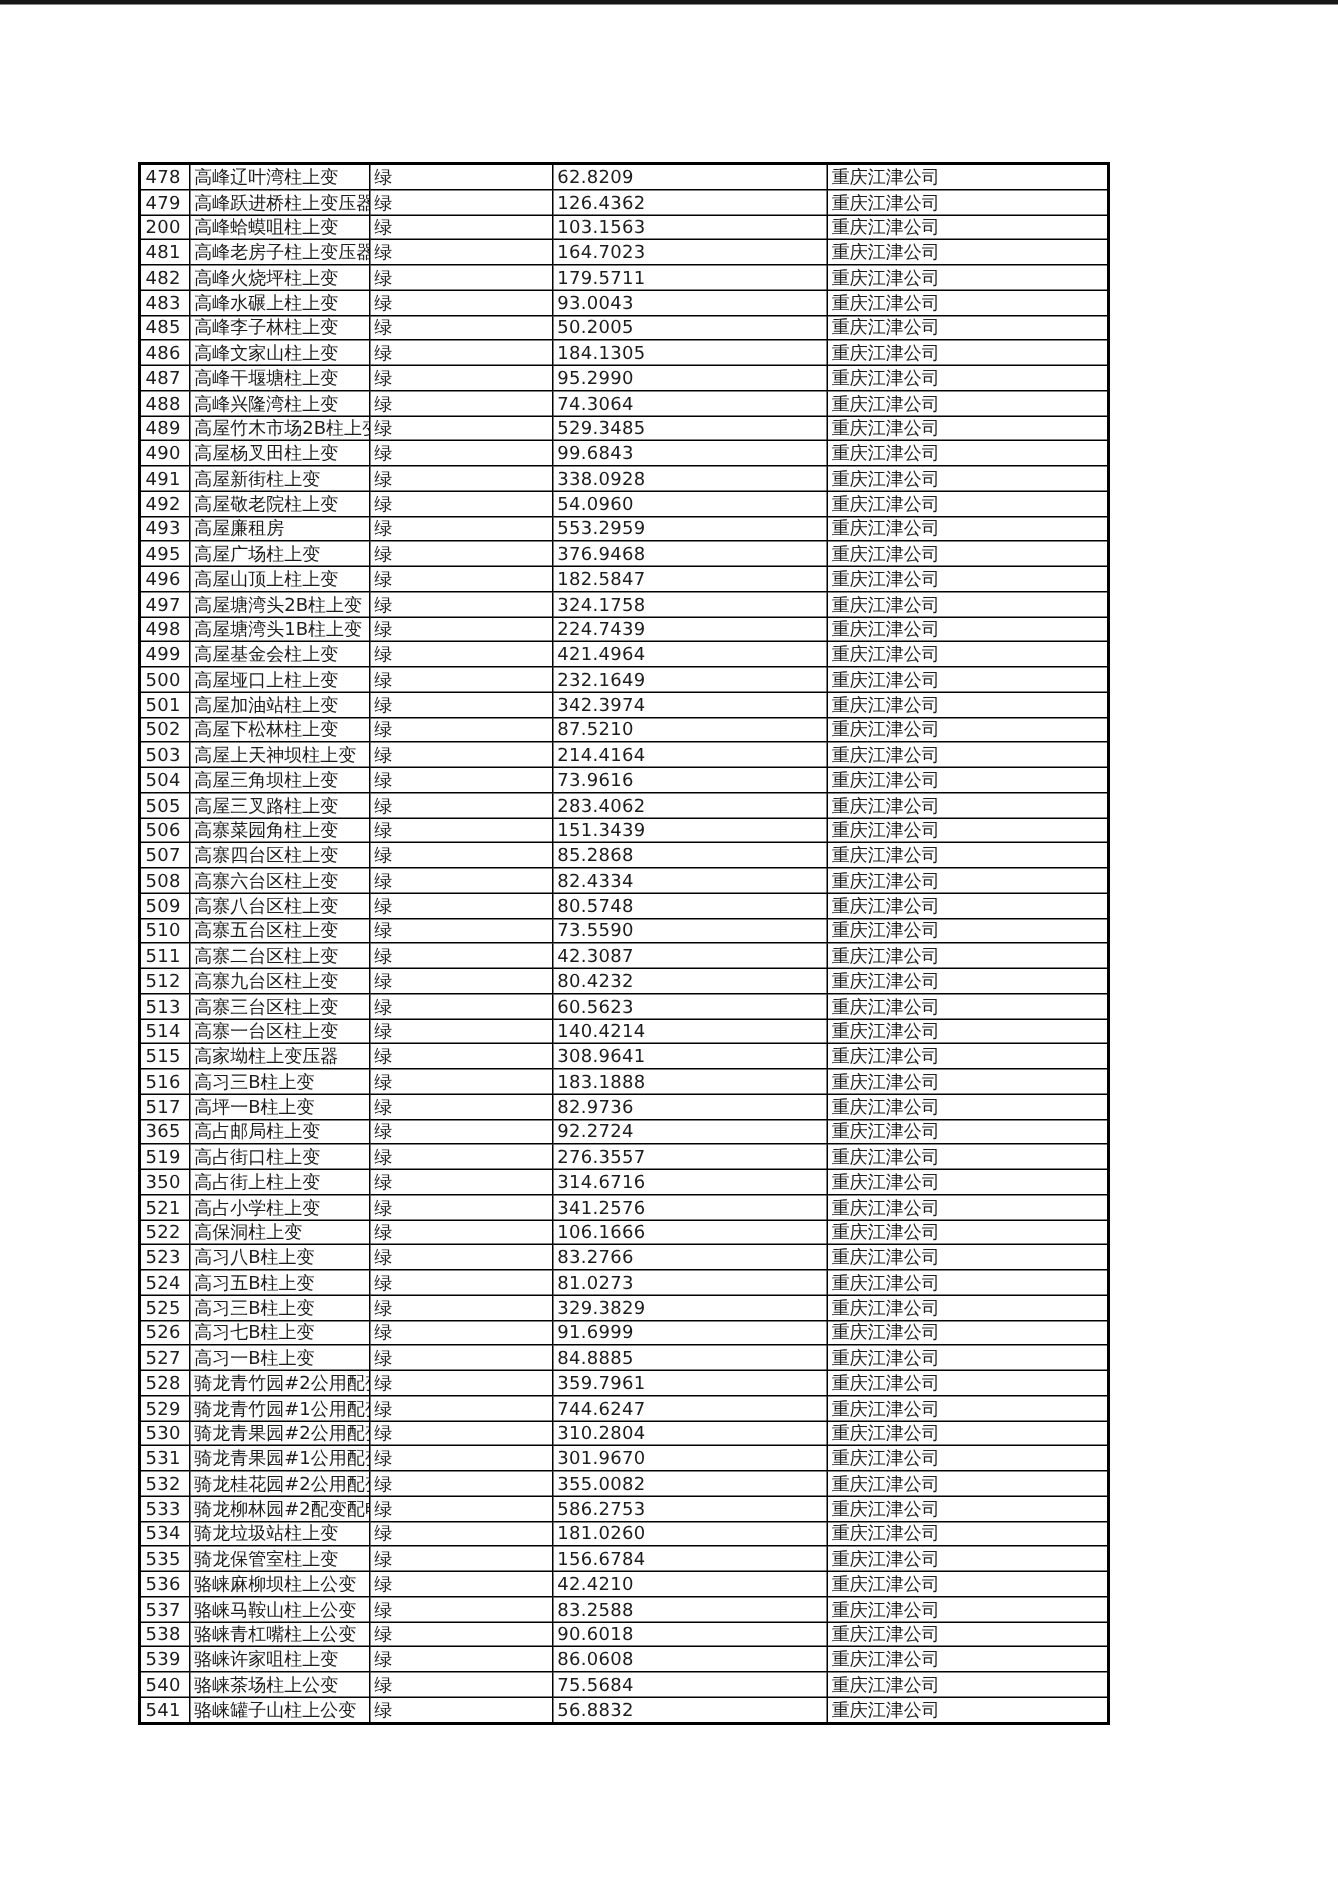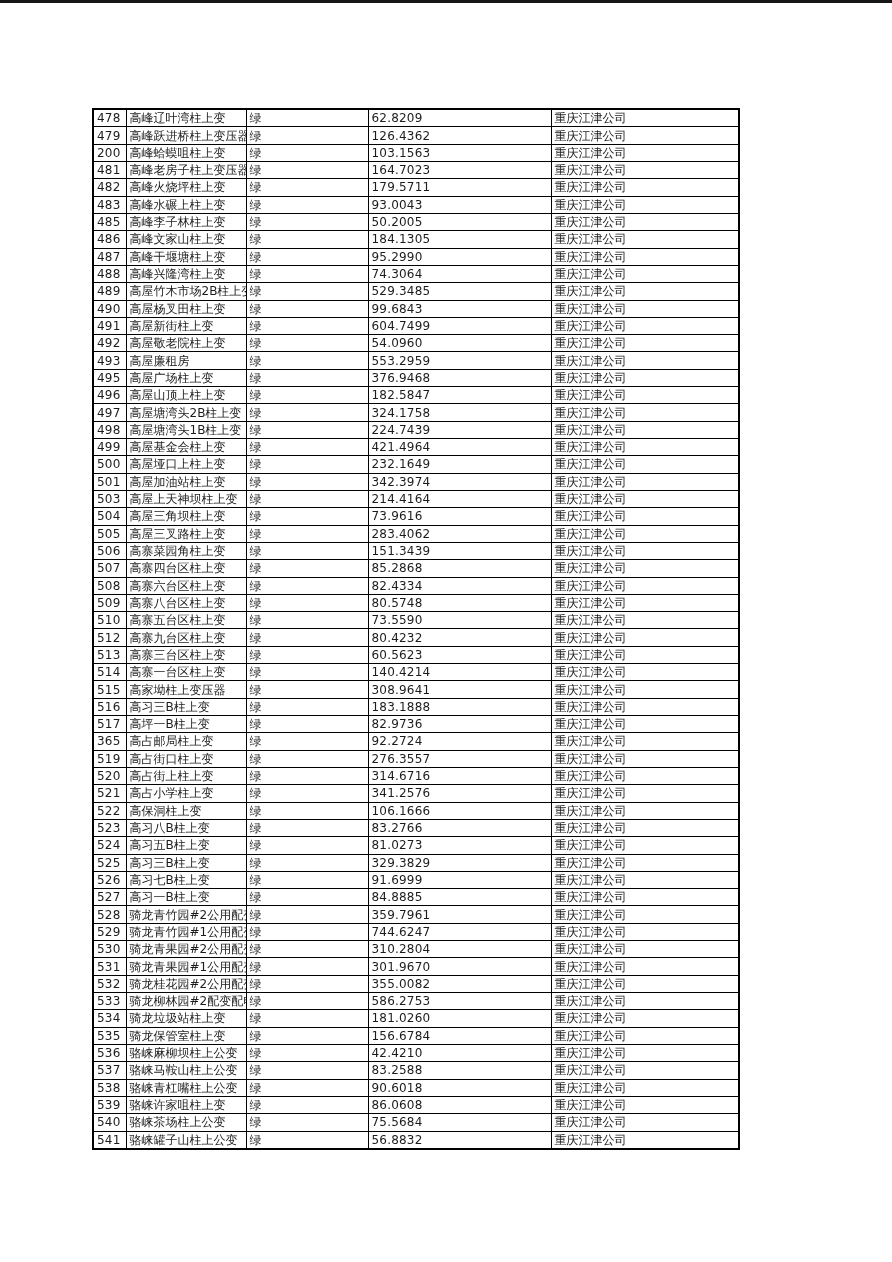--- a/index.html
+++ b/index.html
@@ -155,21 +155,21 @@
           <td class="col-row-number">490</td>
           <td class="col-equipment-name">高屋杨叉田柱上变</td>
           <td class="col-status">绿</td>
           <td class="col-value">99.6843</td>
           <td class="col-company">重庆江津公司</td>
         </tr>
         <tr>
           <td class="col-row-number">491</td>
           <td class="col-equipment-name">高屋新街柱上变</td>
           <td class="col-status">绿</td>
-          <td class="col-value">604.7499</td>
+          <td class="col-value">338.0928</td>
           <td class="col-company">重庆江津公司</td>
         </tr>
         <tr>
           <td class="col-row-number">492</td>
           <td class="col-equipment-name">高屋敬老院柱上变</td>
           <td class="col-status">绿</td>
           <td class="col-value">54.0960</td>
           <td class="col-company">重庆江津公司</td>
         </tr>
         <tr>
@@ -222,20 +222,27 @@
           <td class="col-company">重庆江津公司</td>
         </tr>
         <tr>
           <td class="col-row-number">501</td>
           <td class="col-equipment-name">高屋加油站柱上变</td>
           <td class="col-status">绿</td>
           <td class="col-value">342.3974</td>
           <td class="col-company">重庆江津公司</td>
         </tr>
         <tr>
+          <td class="col-row-number">502</td>
+          <td class="col-equipment-name">高屋下松林柱上变</td>
+          <td class="col-status">绿</td>
+          <td class="col-value">87.5210</td>
+          <td class="col-company">重庆江津公司</td>
+        </tr>
+        <tr>
           <td class="col-row-number">503</td>
           <td class="col-equipment-name">高屋上天神坝柱上变</td>
           <td class="col-status">绿</td>
           <td class="col-value">214.4164</td>
           <td class="col-company">重庆江津公司</td>
         </tr>
         <tr>
           <td class="col-row-number">504</td>
           <td class="col-equipment-name">高屋三角坝柱上变</td>
           <td class="col-status">绿</td>
@@ -278,20 +285,27 @@
           <td class="col-company">重庆江津公司</td>
         </tr>
         <tr>
           <td class="col-row-number">510</td>
           <td class="col-equipment-name">高寨五台区柱上变</td>
           <td class="col-status">绿</td>
           <td class="col-value">73.5590</td>
           <td class="col-company">重庆江津公司</td>
         </tr>
         <tr>
+          <td class="col-row-number">511</td>
+          <td class="col-equipment-name">高寨二台区柱上变</td>
+          <td class="col-status">绿</td>
+          <td class="col-value">42.3087</td>
+          <td class="col-company">重庆江津公司</td>
+        </tr>
+        <tr>
           <td class="col-row-number">512</td>
           <td class="col-equipment-name">高寨九台区柱上变</td>
           <td class="col-status">绿</td>
           <td class="col-value">80.4232</td>
           <td class="col-company">重庆江津公司</td>
         </tr>
         <tr>
           <td class="col-row-number">513</td>
           <td class="col-equipment-name">高寨三台区柱上变</td>
           <td class="col-status">绿</td>
@@ -334,21 +348,21 @@
           <td class="col-company">重庆江津公司</td>
         </tr>
         <tr>
           <td class="col-row-number">519</td>
           <td class="col-equipment-name">高占街口柱上变</td>
           <td class="col-status">绿</td>
           <td class="col-value">276.3557</td>
           <td class="col-company">重庆江津公司</td>
         </tr>
         <tr>
-          <td class="col-row-number">520</td>
+          <td class="col-row-number">350</td>
           <td class="col-equipment-name">高占街上柱上变</td>
           <td class="col-status">绿</td>
           <td class="col-value">314.6716</td>
           <td class="col-company">重庆江津公司</td>
         </tr>
         <tr>
           <td class="col-row-number">521</td>
           <td class="col-equipment-name">高占小学柱上变</td>
           <td class="col-status">绿</td>
           <td class="col-value">341.2576</td>

